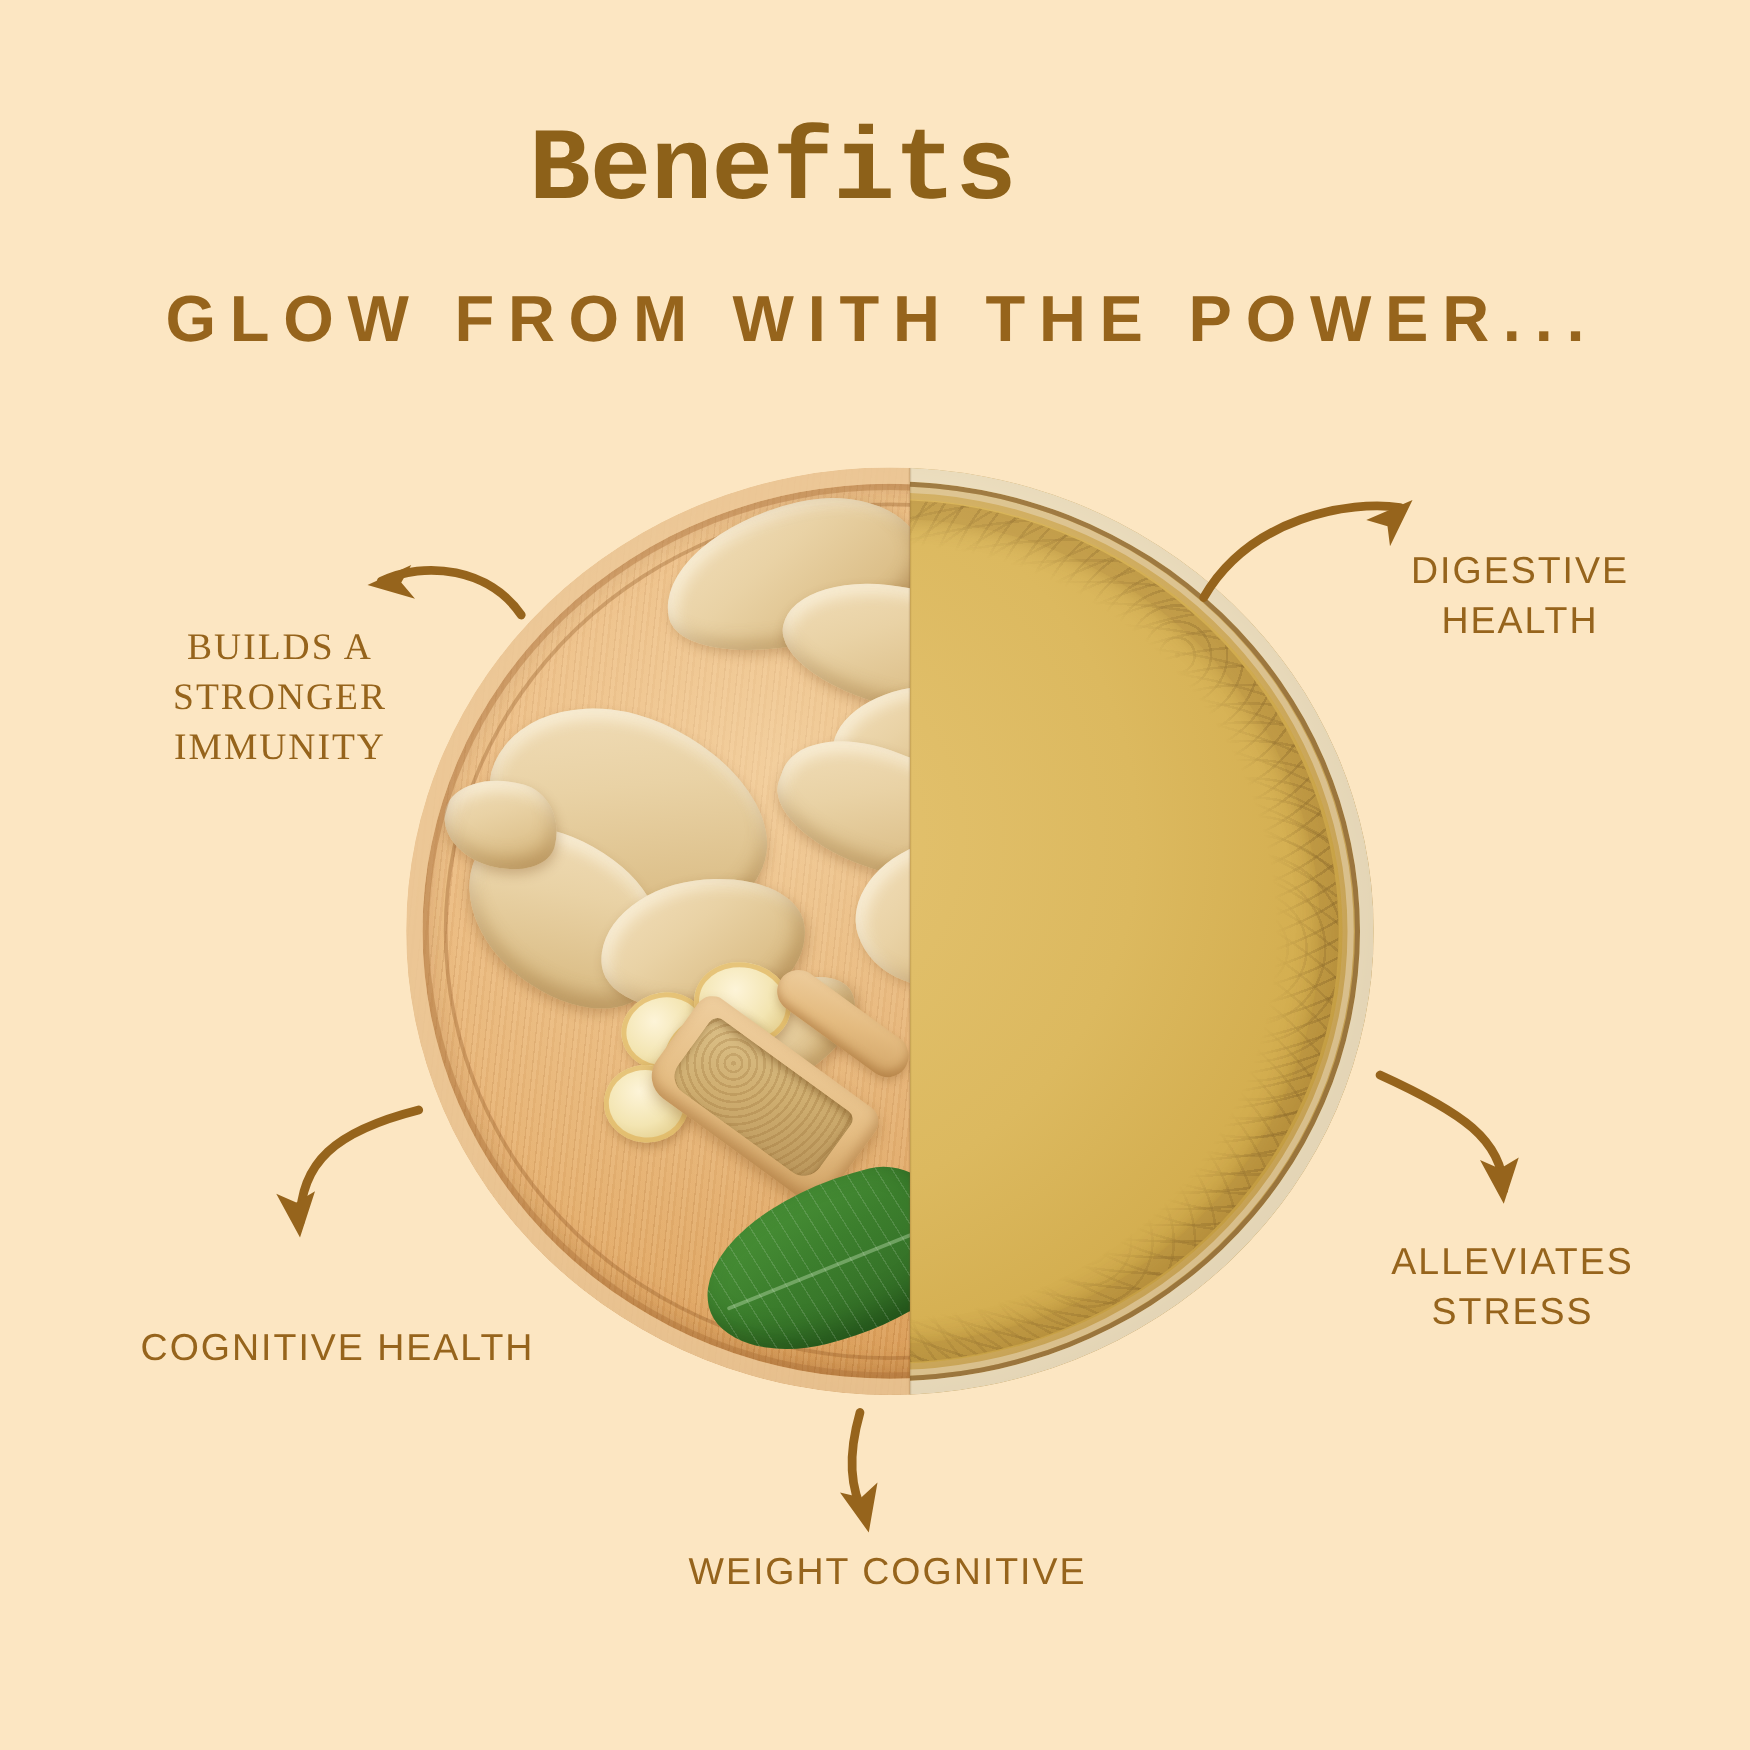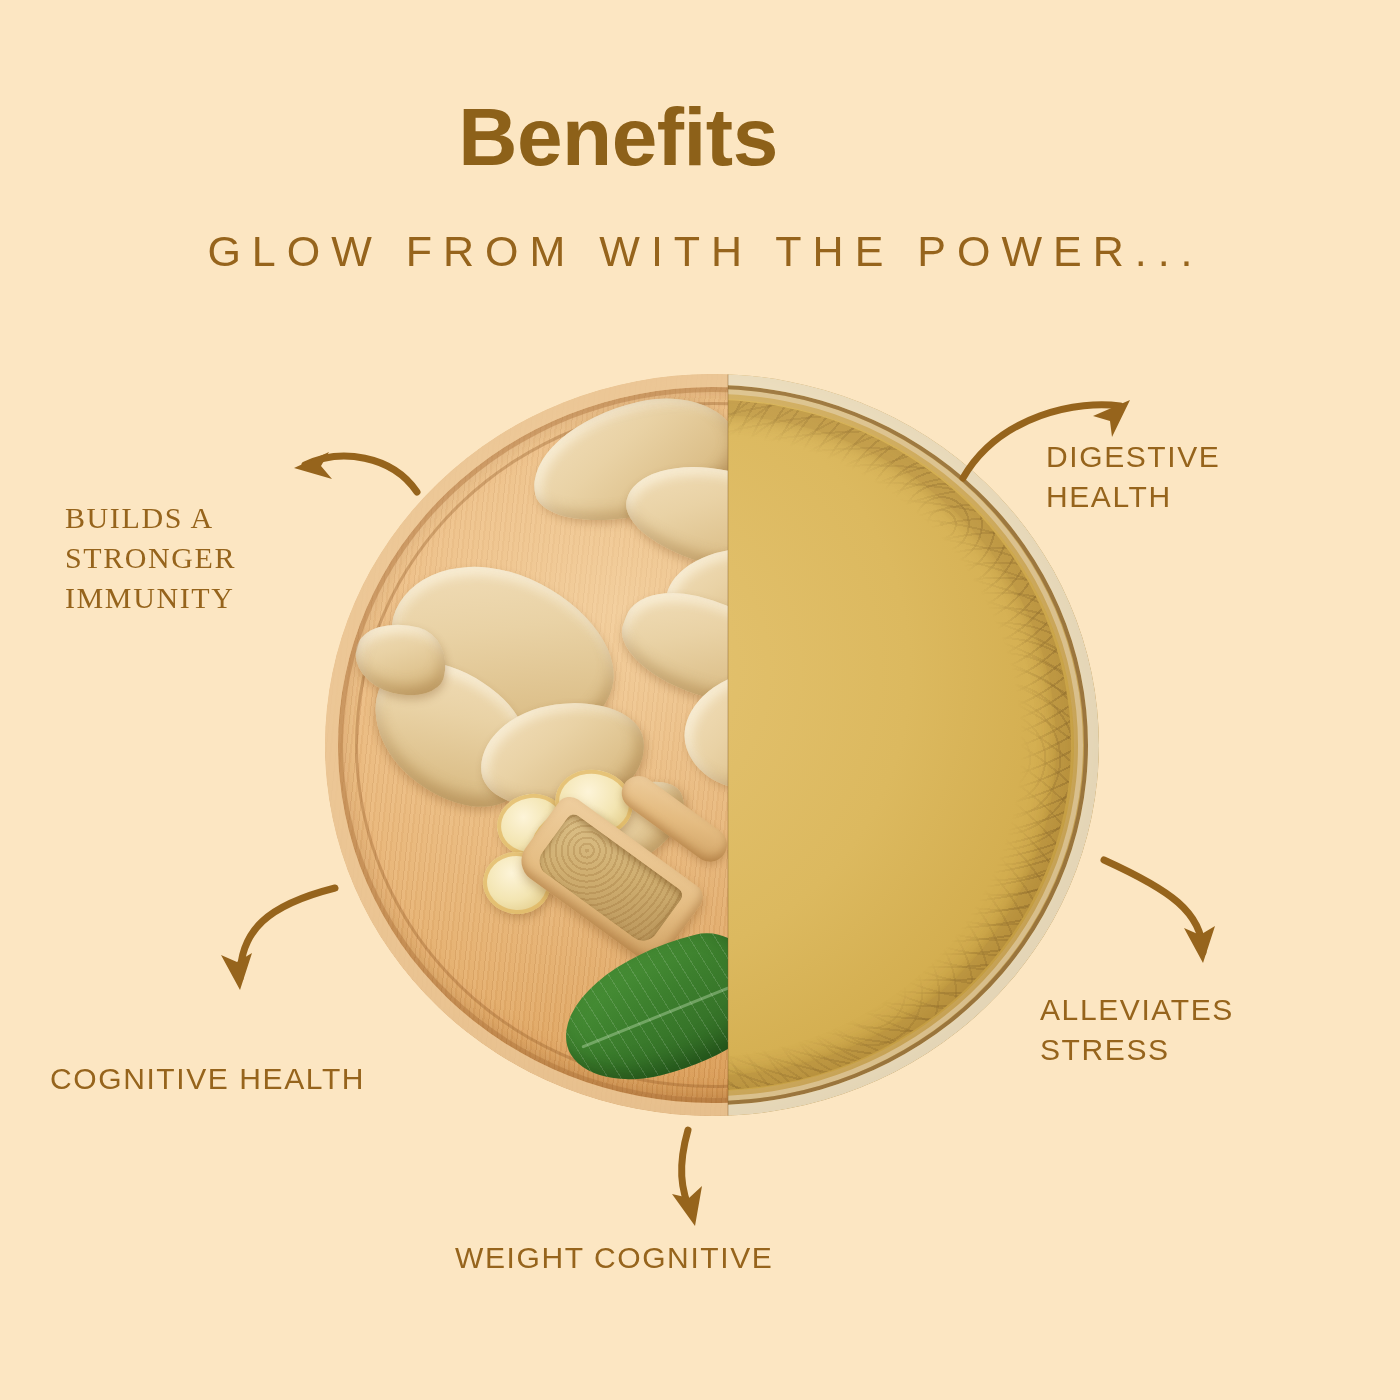--- a/index.html
+++ b/index.html
@@ -23,36 +23,36 @@
     height: 1400px;
   }
 
   
   .page-title {
     position: absolute;
     left: 0;
     top: 96px;
     width: 1236px;
     text-align: center;
-    font-family: Liberation Sans, sans-serif;
+    font-family: Liberation Mono, monospace;
     font-weight: 700;
     font-size: 82px;
     letter-spacing: -0.5px;
     color: #8d6119;
     line-height: 1;
   }
 
   .page-subtitle {
     position: absolute;
     left: 0;
     top: 230px;
     width: 1400px;
     text-align: center;
-    font-size: 43px;
-    font-weight: 400;
+    font-size: 52px;
+    font-weight: 700;
     letter-spacing: 11px;
     color: #96641c;
     line-height: 1;
     white-space: nowrap;
     text-indent: 11px;
   }
 
   
   .hero-circle {
     position: absolute;
@@ -275,21 +275,21 @@
   }
 
   
   .benefit-label {
     position: absolute;
     color: #96641c;
     font-size: 30px;
     font-weight: 400;
     letter-spacing: 1.6px;
     line-height: 1.34;
-    text-align: left;
+    text-align: center;
     white-space: pre-line;
   }
 
   .lbl-immunity { left: 65px;  top: 498px;  width: 318px; font-family: Liberation Serif, serif; }
   .lbl-digest   { left: 1046px; top: 437px; width: 340px; }
   .lbl-stress   { left: 1040px; top: 990px; width: 340px; }
   .lbl-cognit   { left: 50px;  top: 1015px; width: 440px; margin-top: 44px; }
   .lbl-weight   { left: 455px; top: 1238px; width: 510px; }
 </style>
 </head>

